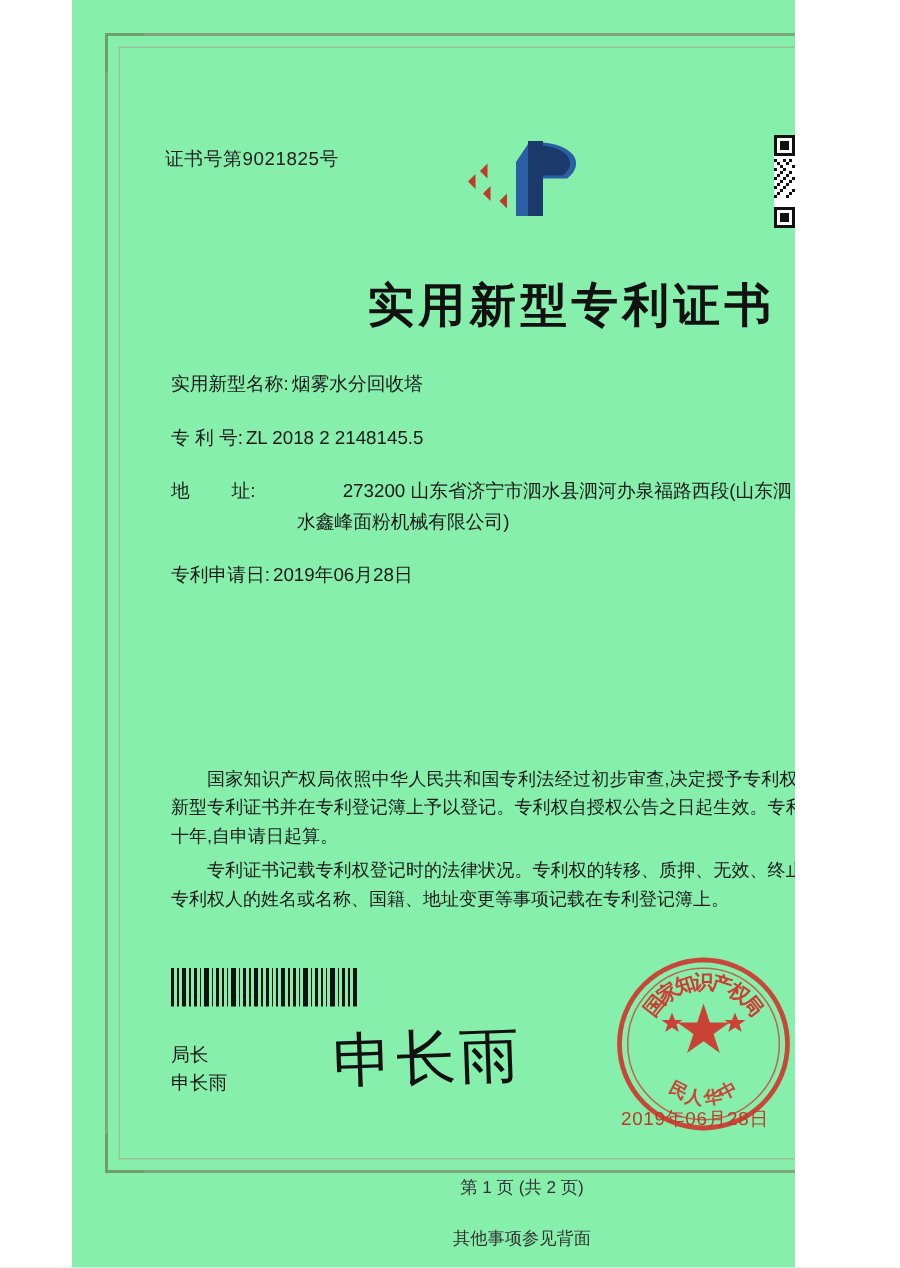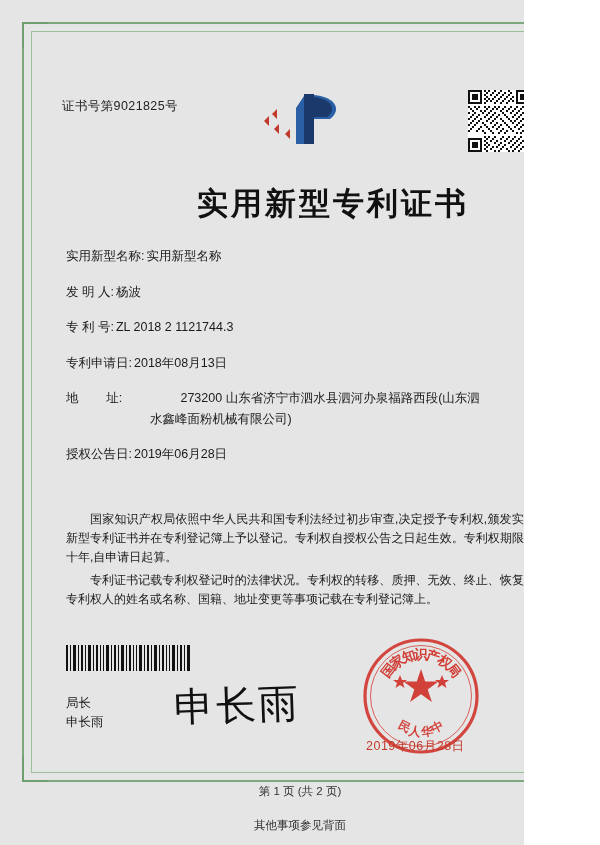--- a/index.html
+++ b/index.html
@@ -5,24 +5,25 @@
   html, body {
     margin: 0;
     padding: 0;
     background: #ffffff;
   }
   body {
     font-family: "Liberation Sans", sans-serif;
   }
   .page {
     position: relative;
-    width: 524px;
+    width: 482px;
     height: 845px;
-    background: #e5e5e5;
+    background: #86efac;
     overflow: hidden;
+    margin-left: 48px;
   }
   
   .border-outer {
     position: absolute;
     left: 22px;
     top: 22px;
     width: 556px;
     height: 760px;
     border: 2px solid #7da87d;
     box-sizing: border-box;
@@ -491,42 +492,34 @@
         <rect x="28" y="30" width="1" height="1"></rect>
       </g>
     </svg>
   </div>
 
   <div class="title">实用新型专利证书</div>
 
   <div class="fields">
     <div class="row">
       <span class="lbl">实用新型名称:</span>
-      <span class="val">实用新型名称</span>
-    </div>
-    <div class="row">
-      <span class="lbl">发 明 人:</span>
-      <span class="val">杨波</span>
+      <span class="val">烟雾水分回收塔</span>
     </div>
     <div class="row">
       <span class="lbl">专 利 号:</span>
-      <span class="val">ZL 2018 2 1121744.3</span>
-    </div>
-    <div class="row">
-      <span class="lbl">专利申请日:</span>
-      <span class="val">2018年08月13日</span>
+      <span class="val">ZL 2018 2 2148145.5</span>
     </div>
     <div class="row addr">
       <span class="lbl">地        址:</span>
       <span class="val">273200  山东省济宁市泗水县泗河办泉福路西段(山东泗</span>
     </div>
     <div class="addr-cont">水鑫峰面粉机械有限公司)</div>
     <div class="row two">
       <span class="left">
-        <span class="lbl">授权公告日:</span>
+        <span class="lbl">专利申请日:</span>
         <span class="val">2019年06月28日</span>
       </span>
     </div>
   </div>
 
   <div class="paras">
     <p>国家知识产权局依照中华人民共和国专利法经过初步审查,决定授予专利权,颁发实用新型专利证书并在专利登记簿上予以登记。专利权自授权公告之日起生效。专利权期限为十年,自申请日起算。</p>
     <p>专利证书记载专利权登记时的法律状况。专利权的转移、质押、无效、终止、恢复和专利权人的姓名或名称、国籍、地址变更等事项记载在专利登记簿上。</p>
   </div>
 

